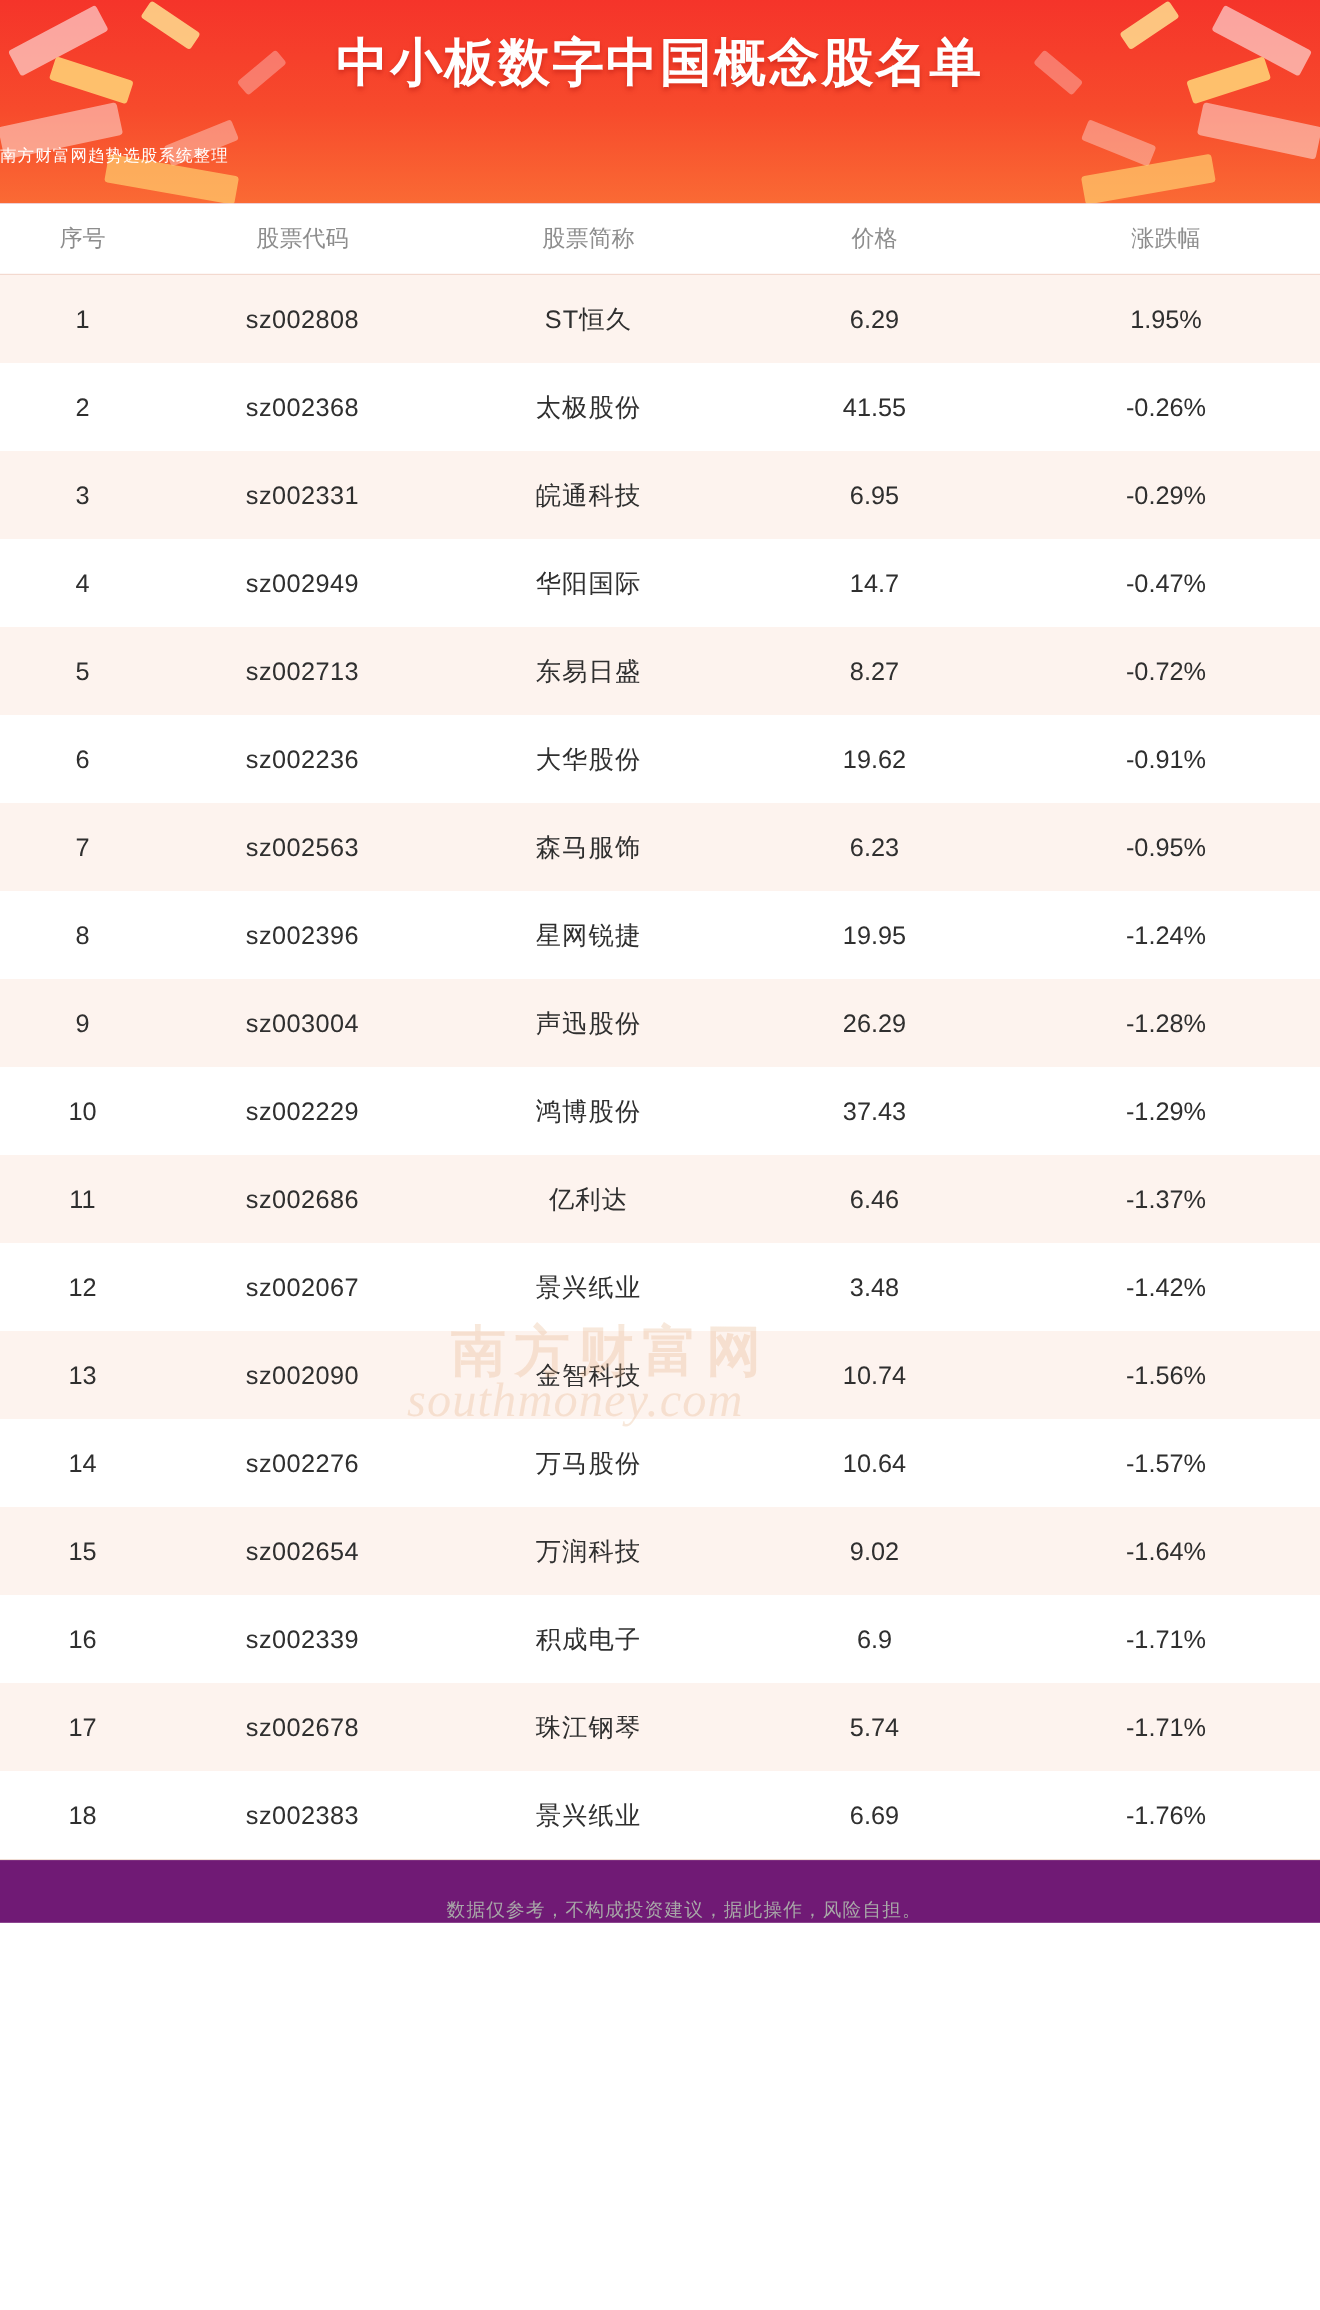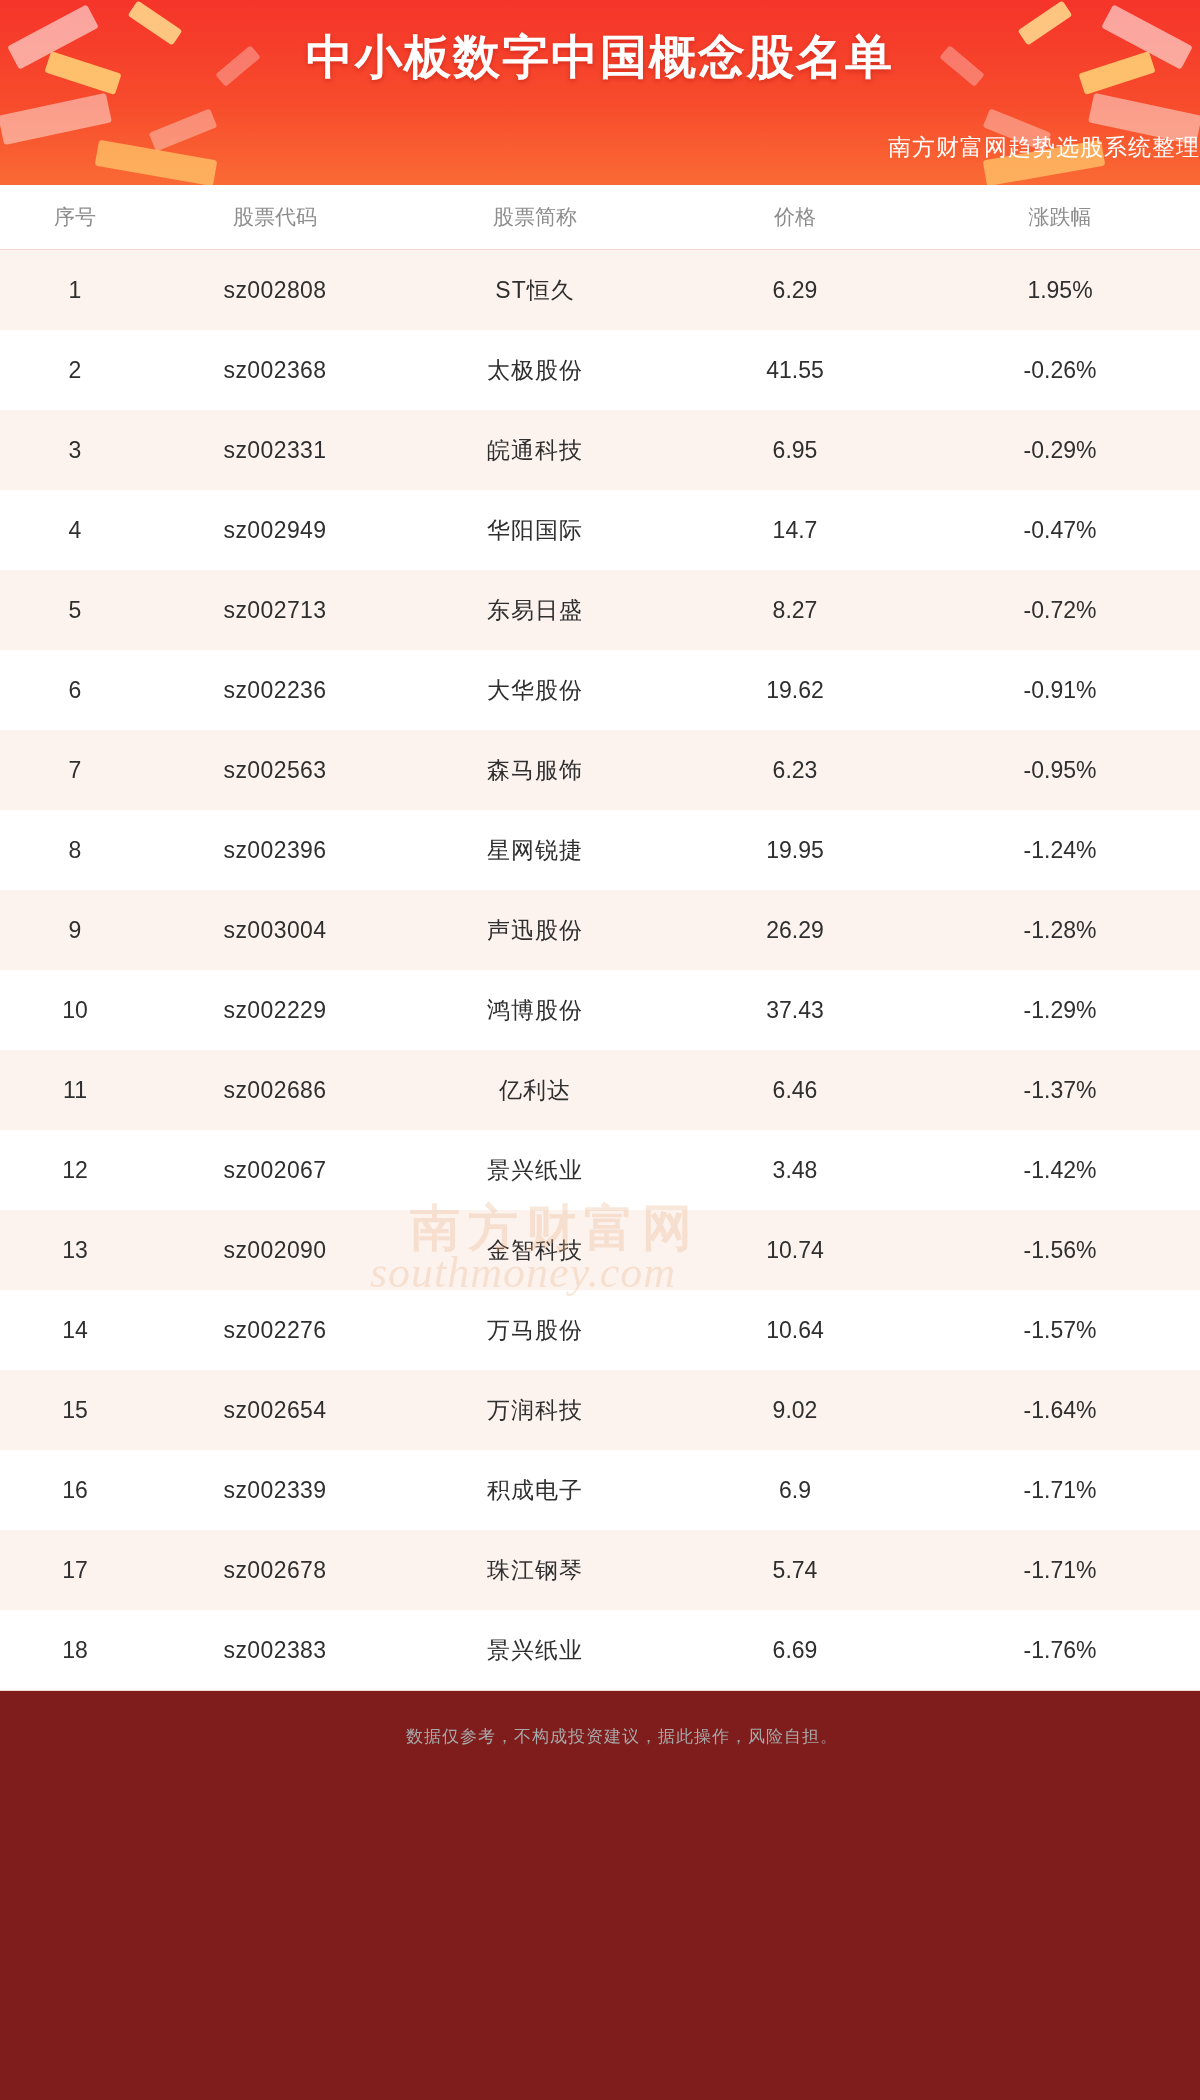--- a/index.html
+++ b/index.html
@@ -10,22 +10,22 @@
     width: 1200px;
     height: 2100px;
     background: #ffffff;
     font-family: "Liberation Sans", "DejaVu Sans", sans-serif;
     overflow: hidden;
   }
 
   .page {
     position: relative;
     width: 1200px;
-    height: 2100px;
-    background: #7f1d1d;
+    height: 1748px;
+    background: #701a75;
   }
 
   
   .banner {
     position: relative;
     width: 1200px;
     height: 185px;
     background: linear-gradient(180deg, #f5342a 0%, #f74b2c 55%, #fa6a34 100%);
     overflow: hidden;
   }
@@ -61,23 +61,23 @@
     font-size: 47px;
     font-weight: bold;
     letter-spacing: 2px;
     text-shadow: 0 2px 5px rgba(150, 0, 0, 0.35);
   }
   .banner-sub {
     position: absolute;
     top: 132px;
     left: 0;
     width: 1200px;
-    text-align: right;
+    text-align: left;
     color: #ffffff;
-    font-size: 23px;
+    font-size: 15px;
     letter-spacing: 1px;
   }
 
   
   .table-wrap {
     position: relative;
     width: 1200px;
     background: #fff;
   }
   table.stock-table {

